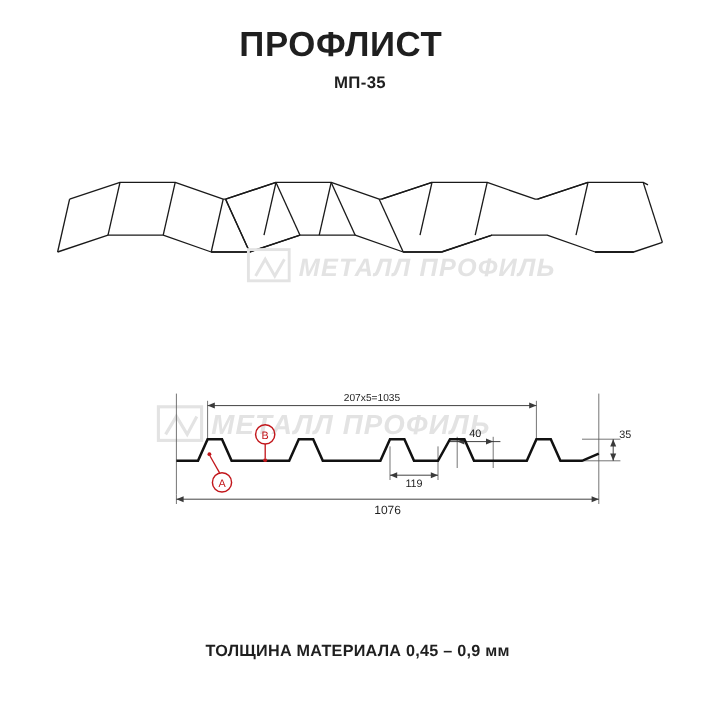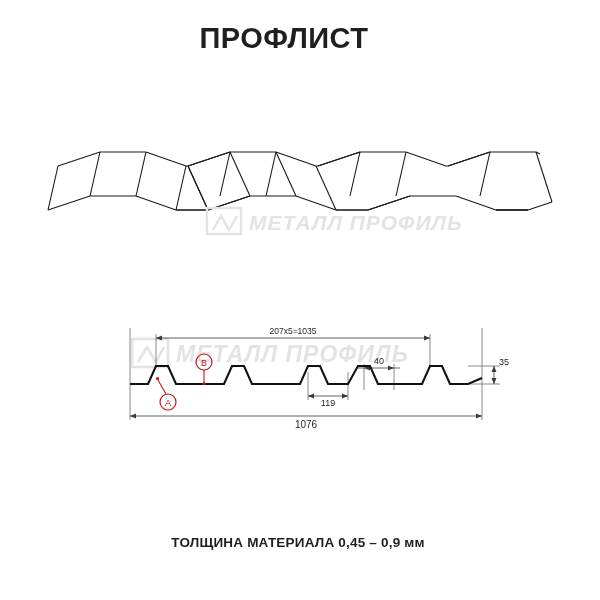--- a/index.html
+++ b/index.html
@@ -55,40 +55,41 @@
   .iso-wrap {
     position: absolute;
     top: 130px;
     left: 40px;
     width: 520px;
     height: 140px;
   }
   .draw-wrap {
     position: absolute;
     top: 320px;
-    left: 96px;
+    left: 113px;
     width: 420px;
     height: 110px;
   }
   .wm {
     position: absolute;
     pointer-events: none;
     opacity: 1;
     font-style: italic;
   }
   .wm1 { top: 200px; left: 205px; }
   .wm2 { top: 330px; left: 130px; }
   svg { display: block; overflow: visible; }
 </style>
 </head>
 <body>
 
 <div class="page">
 
   <div class="title">ПРОФЛИСТ</div>
+  <div class="subtitle">МП-35</div>
 
   <div class="iso-wrap">
     <svg width="520" height="140" viewBox="0 0 520 140">
       <g fill="none" stroke="#1a1a1a" stroke-width="1.1" stroke-linejoin="round">
 
         <path d="M18 36 L 60 22 L 106 22 L 146 36 L 148 36 L 190 22 L 236 22 L 276 36 L 278 36 L 320 22 L 366 22 L 406 36 L 408 36 L 450 22 L 496 22 L 500 24"></path>
 
         <path d="M8 80 L 50 66 L 96 66 L 136 80 L 168 80 L 210 66 L 256 66 L 296 80 L 328 80 L 370 66 L 416 66 L 456 80 L 488 80 L 512 72"></path>
 
         <path d="M18 36 L 8 80"></path>

